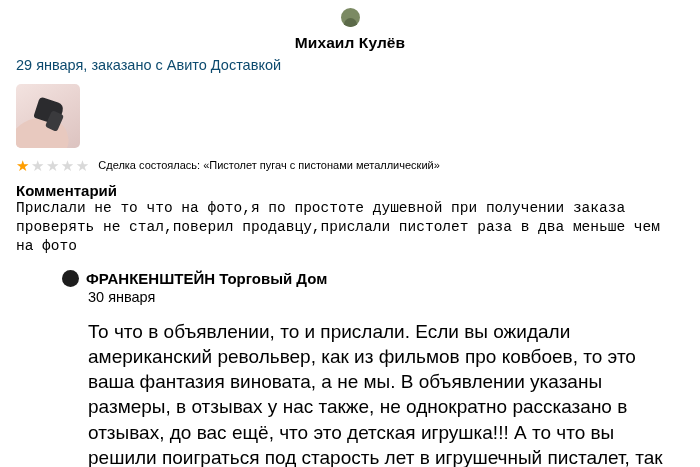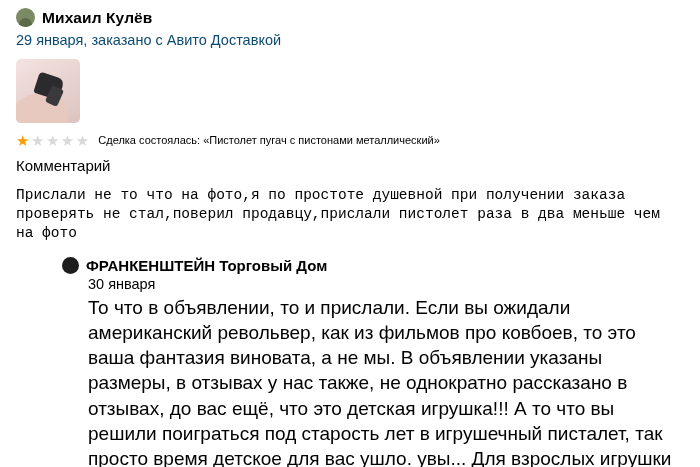--- a/index.html
+++ b/index.html
@@ -16,20 +16,21 @@
     overflow: hidden;
   }
   .review {
     padding: 8px 16px 0 16px;
   }
   .user-row {
     display: flex;
     align-items: center;
     gap: 7px;
     margin-bottom: 4px;
+    flex-direction: column;
   }
   .avatar {
     width: 19px;
     height: 19px;
     border-radius: 50%;
     background: #7b8a63;
     flex: 0 0 auto;
     position: relative;
     overflow: hidden;
   }
@@ -105,22 +106,22 @@
     font-size: 15px;
     line-height: 1;
   }
   .star { color: #d9d9d9; }
   .star.filled { color: #ff9e00; }
   .deal-text {
     font-size: 11px;
   }
   .section-title {
     font-size: 15px;
-    font-weight: normal;
-    margin: 0 0 12px 0;
+    font-weight: bold;
+    margin: 0 0 0 0;
   }
   .body-text {
     font-size: 14.5px;
     line-height: 1.33;
     margin: 0;
     font-family: Liberation Mono, monospace;
   }
   .reply {
     margin: 13px 0 0 46px;
   }
@@ -137,21 +138,21 @@
     background: #1d1d1d;
     flex: 0 0 auto;
   }
   .shop-name {
     font-size: 15px;
     font-weight: bold;
     text-align: center;
   }
   .reply-date {
     font-size: 14.5px;
-    margin: 0 0 3px 26px;
+    margin: 0 0 14px 26px;
   }
   .reply-body {
     font-size: 19px;
     line-height: 1.33;
     margin: 0 0 0 26px;
   }
 </style>
 </head>
 <body>
 

